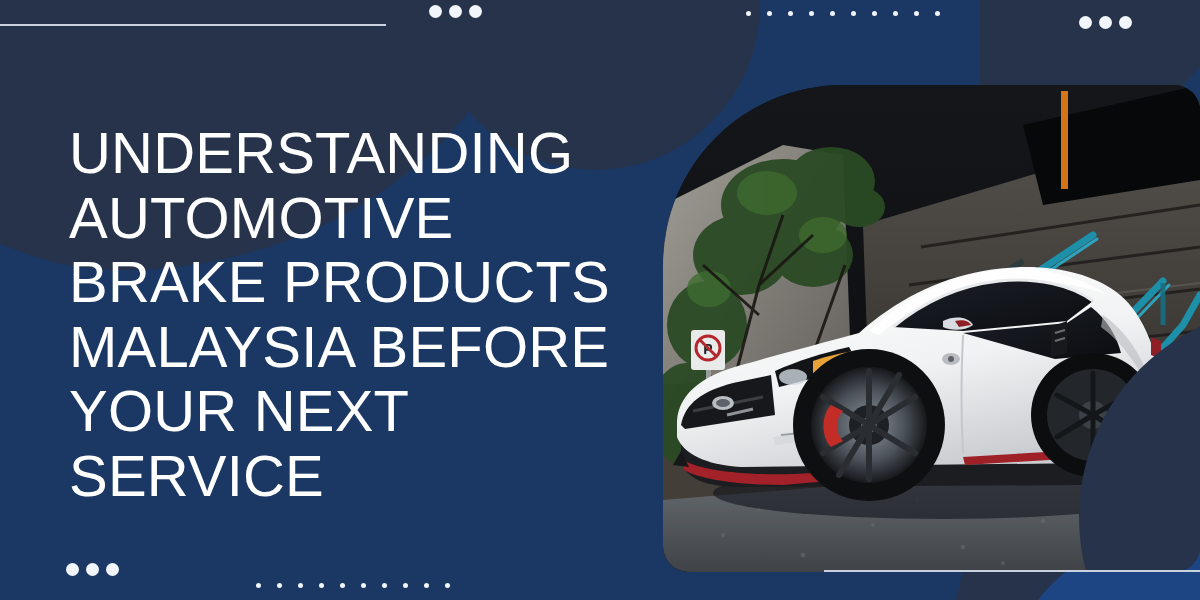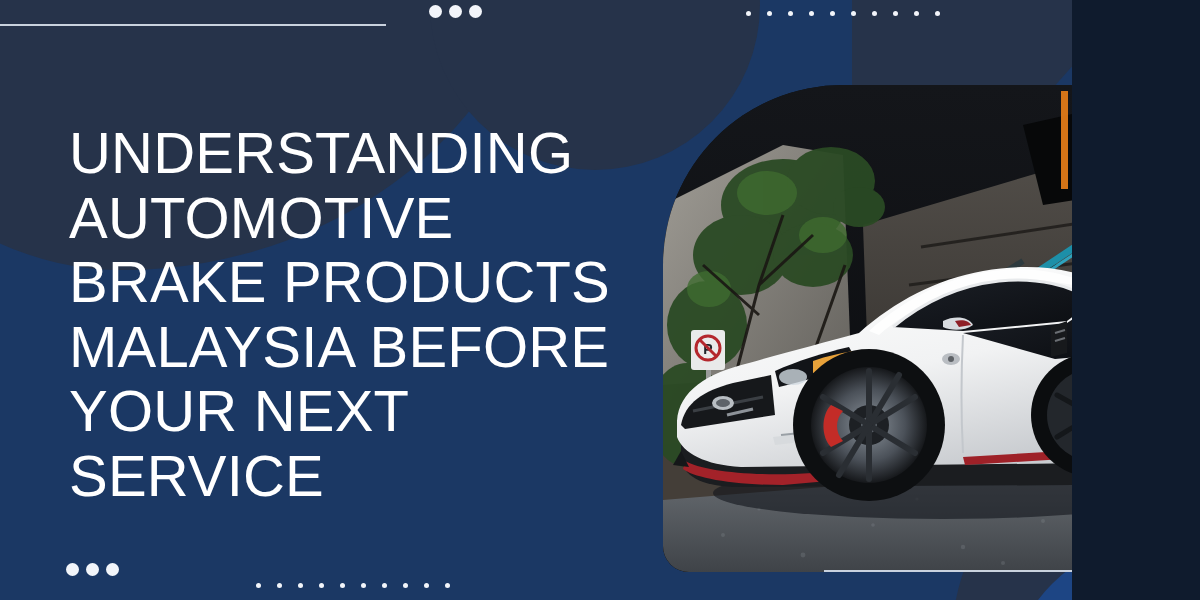--- a/index.html
+++ b/index.html
@@ -2,21 +2,21 @@
 <html><head>
 <meta charset="utf-8">
 <style>
   html, body {
     margin: 0;
     padding: 0;
     background: #0f1b2d;
   }
   #canvas {
     position: relative;
-    width: 1072px;
+    width: 1200px;
     height: 600px;
     overflow: hidden;
     background: #1b3864;
     font-family: "Liberation Sans", sans-serif;
   }
 
   
   .blob-dark-topleft {
     position: absolute;
     left: -210px;

